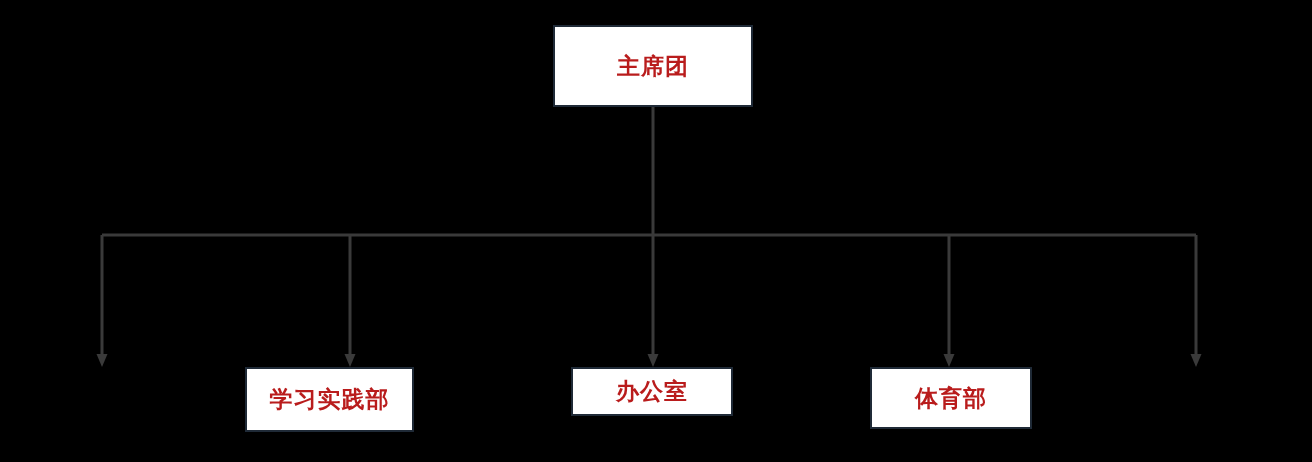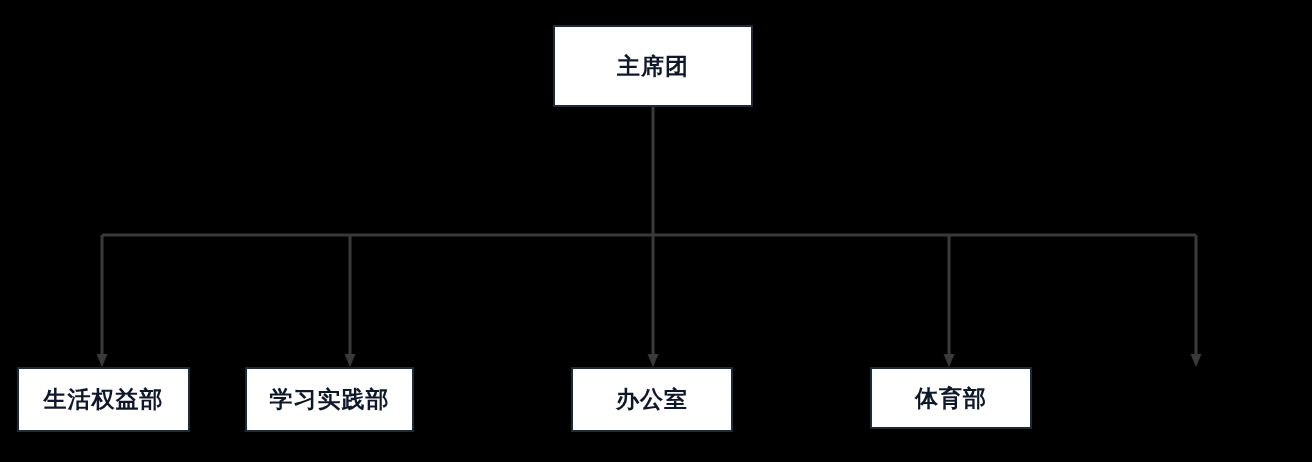--- a/index.html
+++ b/index.html
@@ -25,21 +25,21 @@
   .node {
     position: absolute;
     box-sizing: border-box;
     background: #ffffff;
     border: 2px solid #1f2a37;
     display: flex;
     align-items: center;
     justify-content: center;
   }
   .node-label {
-    color: #0f172a;
+    color: #b91c1c;
     font-size: 23px;
     font-weight: bold;
     letter-spacing: 1px;
     line-height: 1;
     white-space: nowrap;
   }
   .node-root .node-label {
     font-size: 23px;
   }
 </style>
@@ -64,29 +64,26 @@
         <polygon points="647.5,354 658.5,354 653,367"></polygon>
         <polygon points="943.5,354 954.5,354 949,367"></polygon>
         <polygon points="1190.5,354 1201.5,354 1196,367"></polygon>
       </g>
   </svg>
 
   <div class="node node-root" style="left: 553px; top: 25px; width: 200px; height: 82px;">
     <span class="node-label">主席团</span>
   </div>
 
-  <div class="node node-child" style="left: 17px; top: 367px; width: 173px; height: 65px;">
-    <span class="node-label">生活权益部</span>
-  </div>
 
   <div class="node node-child" style="left: 245px; top: 367px; width: 169px; height: 65px;">
     <span class="node-label">学习实践部</span>
   </div>
 
-  <div class="node node-child" style="left: 571px; top: 367px; width: 162px; height: 65px;">
+  <div class="node node-child" style="left: 571px; top: 367px; width: 162px; height: 49px;">
     <span class="node-label">办公室</span>
   </div>
 
   <div class="node node-child" style="left: 870px; top: 367px; width: 162px; height: 62px;">
     <span class="node-label">体育部</span>
   </div>
 
 
 </div>
 

